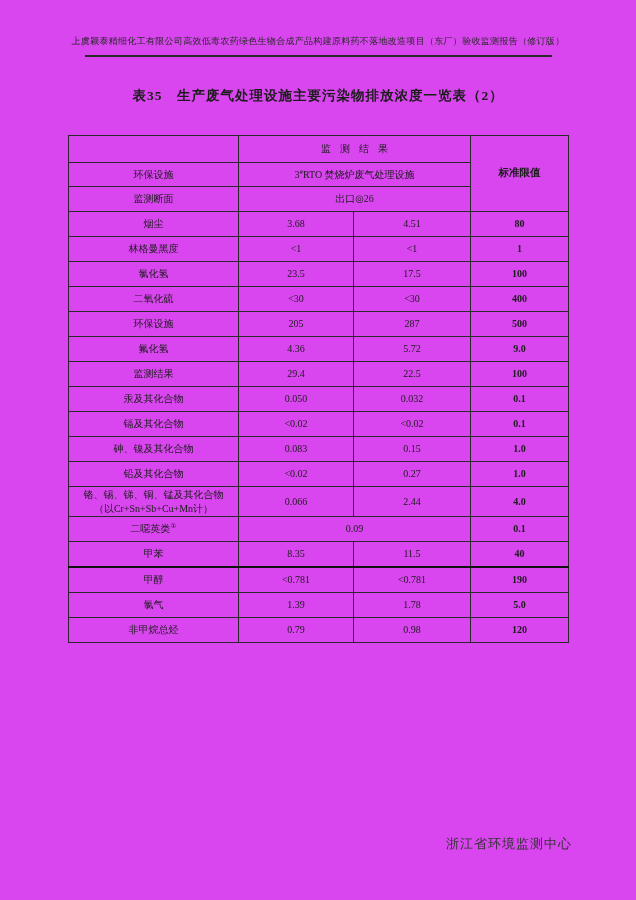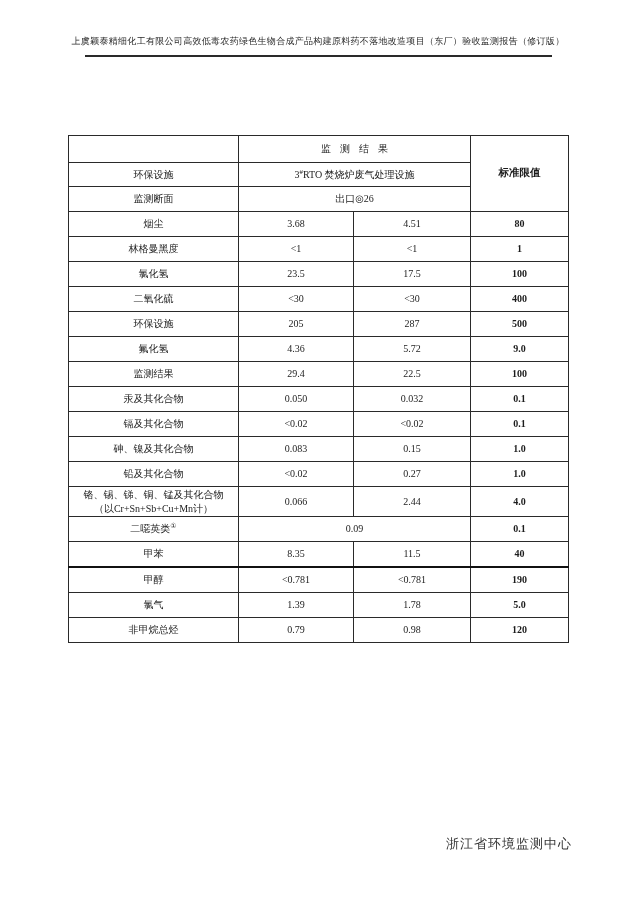--- a/index.html
+++ b/index.html
@@ -1,20 +1,20 @@
 <!DOCTYPE html>
 <html><head>
 <meta charset="utf-8">
 <style>
   html,body{margin:0;padding:0;background:#e9e9e9;}
   .page{
     position:relative;
     width:636px;height:900px;
     margin:0 auto;
-    background:#ffffff;
+    background:#d946ef;
     font-family:"Liberation Serif","DejaVu Serif",serif;
     color:#1c1c1c;
     overflow:hidden;
     box-shadow:0 0 4px rgba(0,0,0,.25);
   }
   .doc-header{
     position:absolute;top:35px;left:70px;right:70px;
     text-align:center;font-size:9px;letter-spacing:.3px;
     color:#2a2a2a;white-space:nowrap;overflow:hidden;
   }
@@ -63,20 +63,21 @@
   }
 </style>
 </head>
 <body>
 
 <div class="page">
 
   <div class="doc-header">上虞颖泰精细化工有限公司高效低毒农药绿色生物合成产品构建原料药不落地改造项目（东厂）验收监测报告（修订版）</div>
   <div class="header-rule"></div>
 
+  <div class="doc-title">表35　生产废气处理设施主要污染物排放浓度一览表（2）</div>
 
 
   <table class="emission">
     <colgroup>
       <col style="width:170px">
         <col style="width:115px">
         <col style="width:117px">
         <col style="width:98px">
     </colgroup>
     <tbody>

